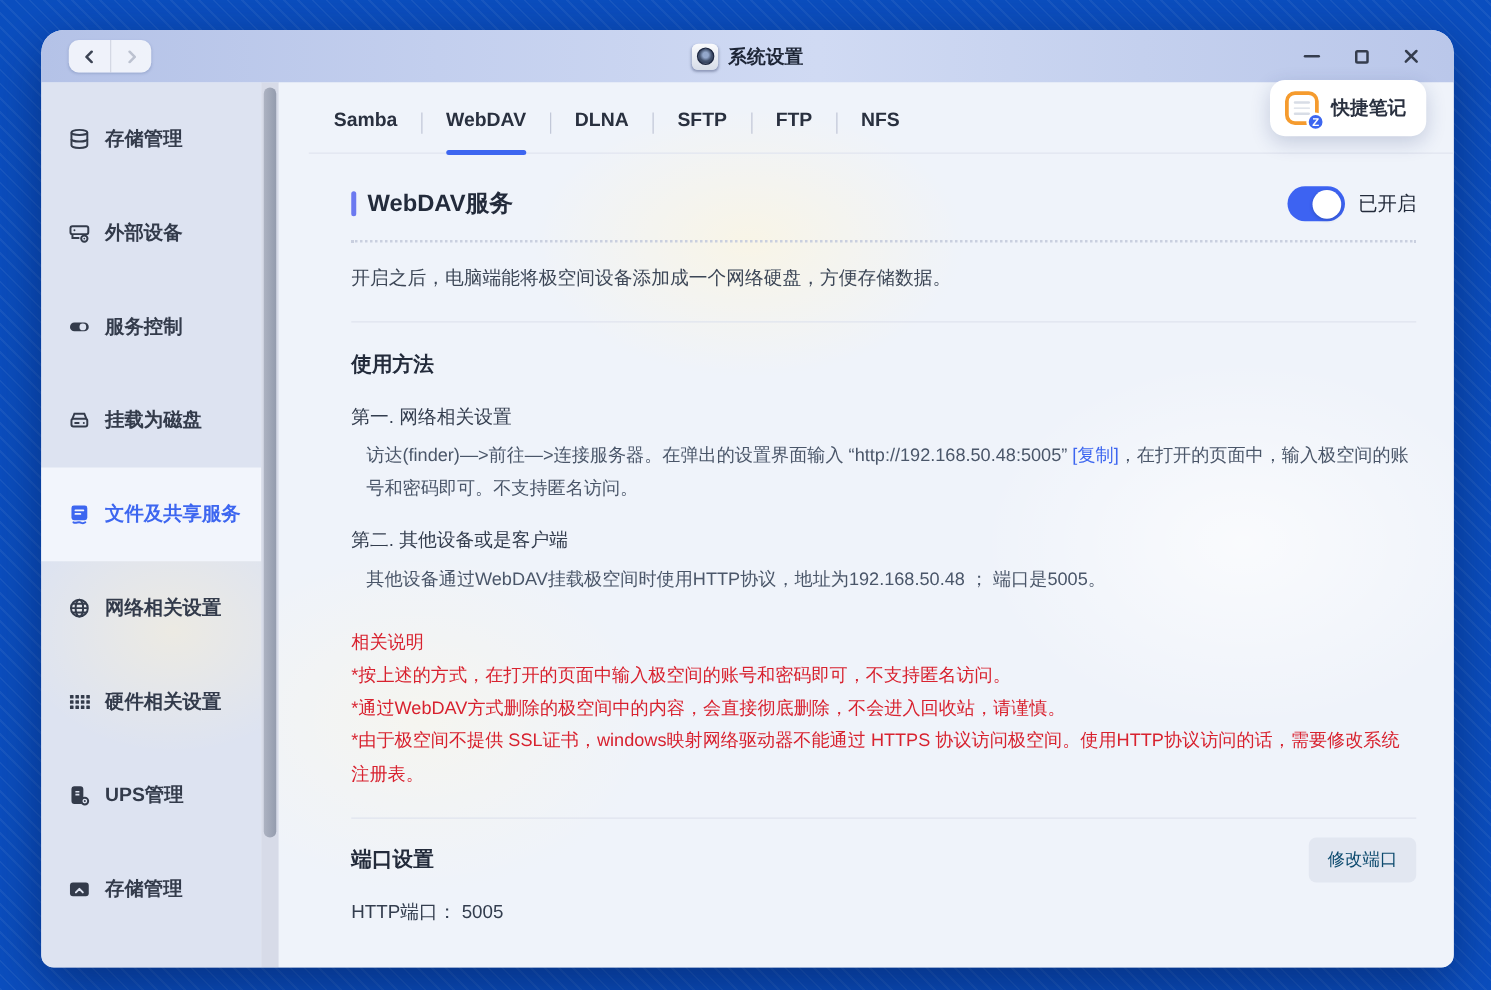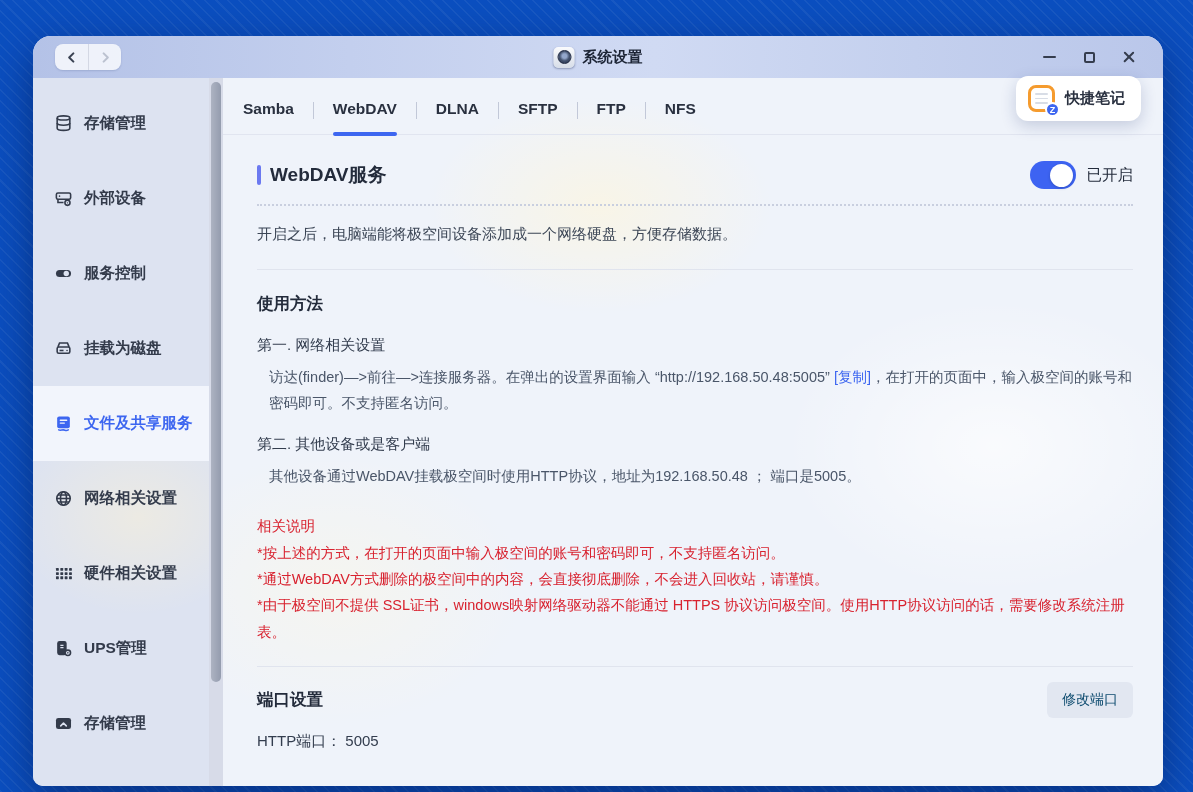--- a/index.html
+++ b/index.html
@@ -6,21 +6,21 @@
   html,body { width:1193px; height:792px; overflow:hidden; }
   body {
     font-family: "Liberation Sans", "DejaVu Sans", sans-serif;
     background-color:#0b4fc0;
     background-image: repeating-linear-gradient(45deg, rgba(255,255,255,.055) 0 1.5px, transparent 1.5px 8px);
     position:relative;
   }
 
   
   .window {
-    position:absolute; left:33px; top:36px; width:1130px; height:750px;
+    position:absolute; left:33px; top:24px; width:1130px; height:750px;
     border-radius:18px 18px 10px 10px; overflow:hidden;
     box-shadow:0 14px 44px rgba(2,18,64,.5);
     background:#eef2fa;
   }
   .titlebar {
     position:relative; height:42px;
     background:linear-gradient(90deg,#b4c2e7 0%,#c3cfee 28%,#d0daf3 55%,#c4d0ee 78%,#bac7ea 100%);
     display:flex; align-items:center;
   }
   .nav-group {
@@ -77,20 +77,21 @@
     position:absolute; left:2px; top:4px; width:10px; height:600px; border-radius:5px;
     background:linear-gradient(90deg,#adb3c2,#949cae);
   }
 
   .content {
     flex:1; background:#eff3fa; position:relative; overflow:hidden;
     background-image:
       radial-gradient(240px 150px at 40% 18%, rgba(255,246,218,.6), transparent 72%),
       radial-gradient(300px 210px at 82% 52%, rgba(255,255,255,.65), transparent 70%),
       radial-gradient(260px 190px at 12% 72%, rgba(255,248,224,.4), transparent 72%);
+    padding-left: 24px;
   }
 
   
   .tabs {
     display:flex; align-items:flex-start; padding:22px 28px 0 20px;
     border-bottom:1px solid #e1e5f0;
   }
   .tab { position:relative; font-size:15.5px; font-weight:700; color:#29303f; padding-bottom:16px; }
   .tab.active::after {
     content:""; position:absolute; left:0; right:0; bottom:-2px; height:4px;

